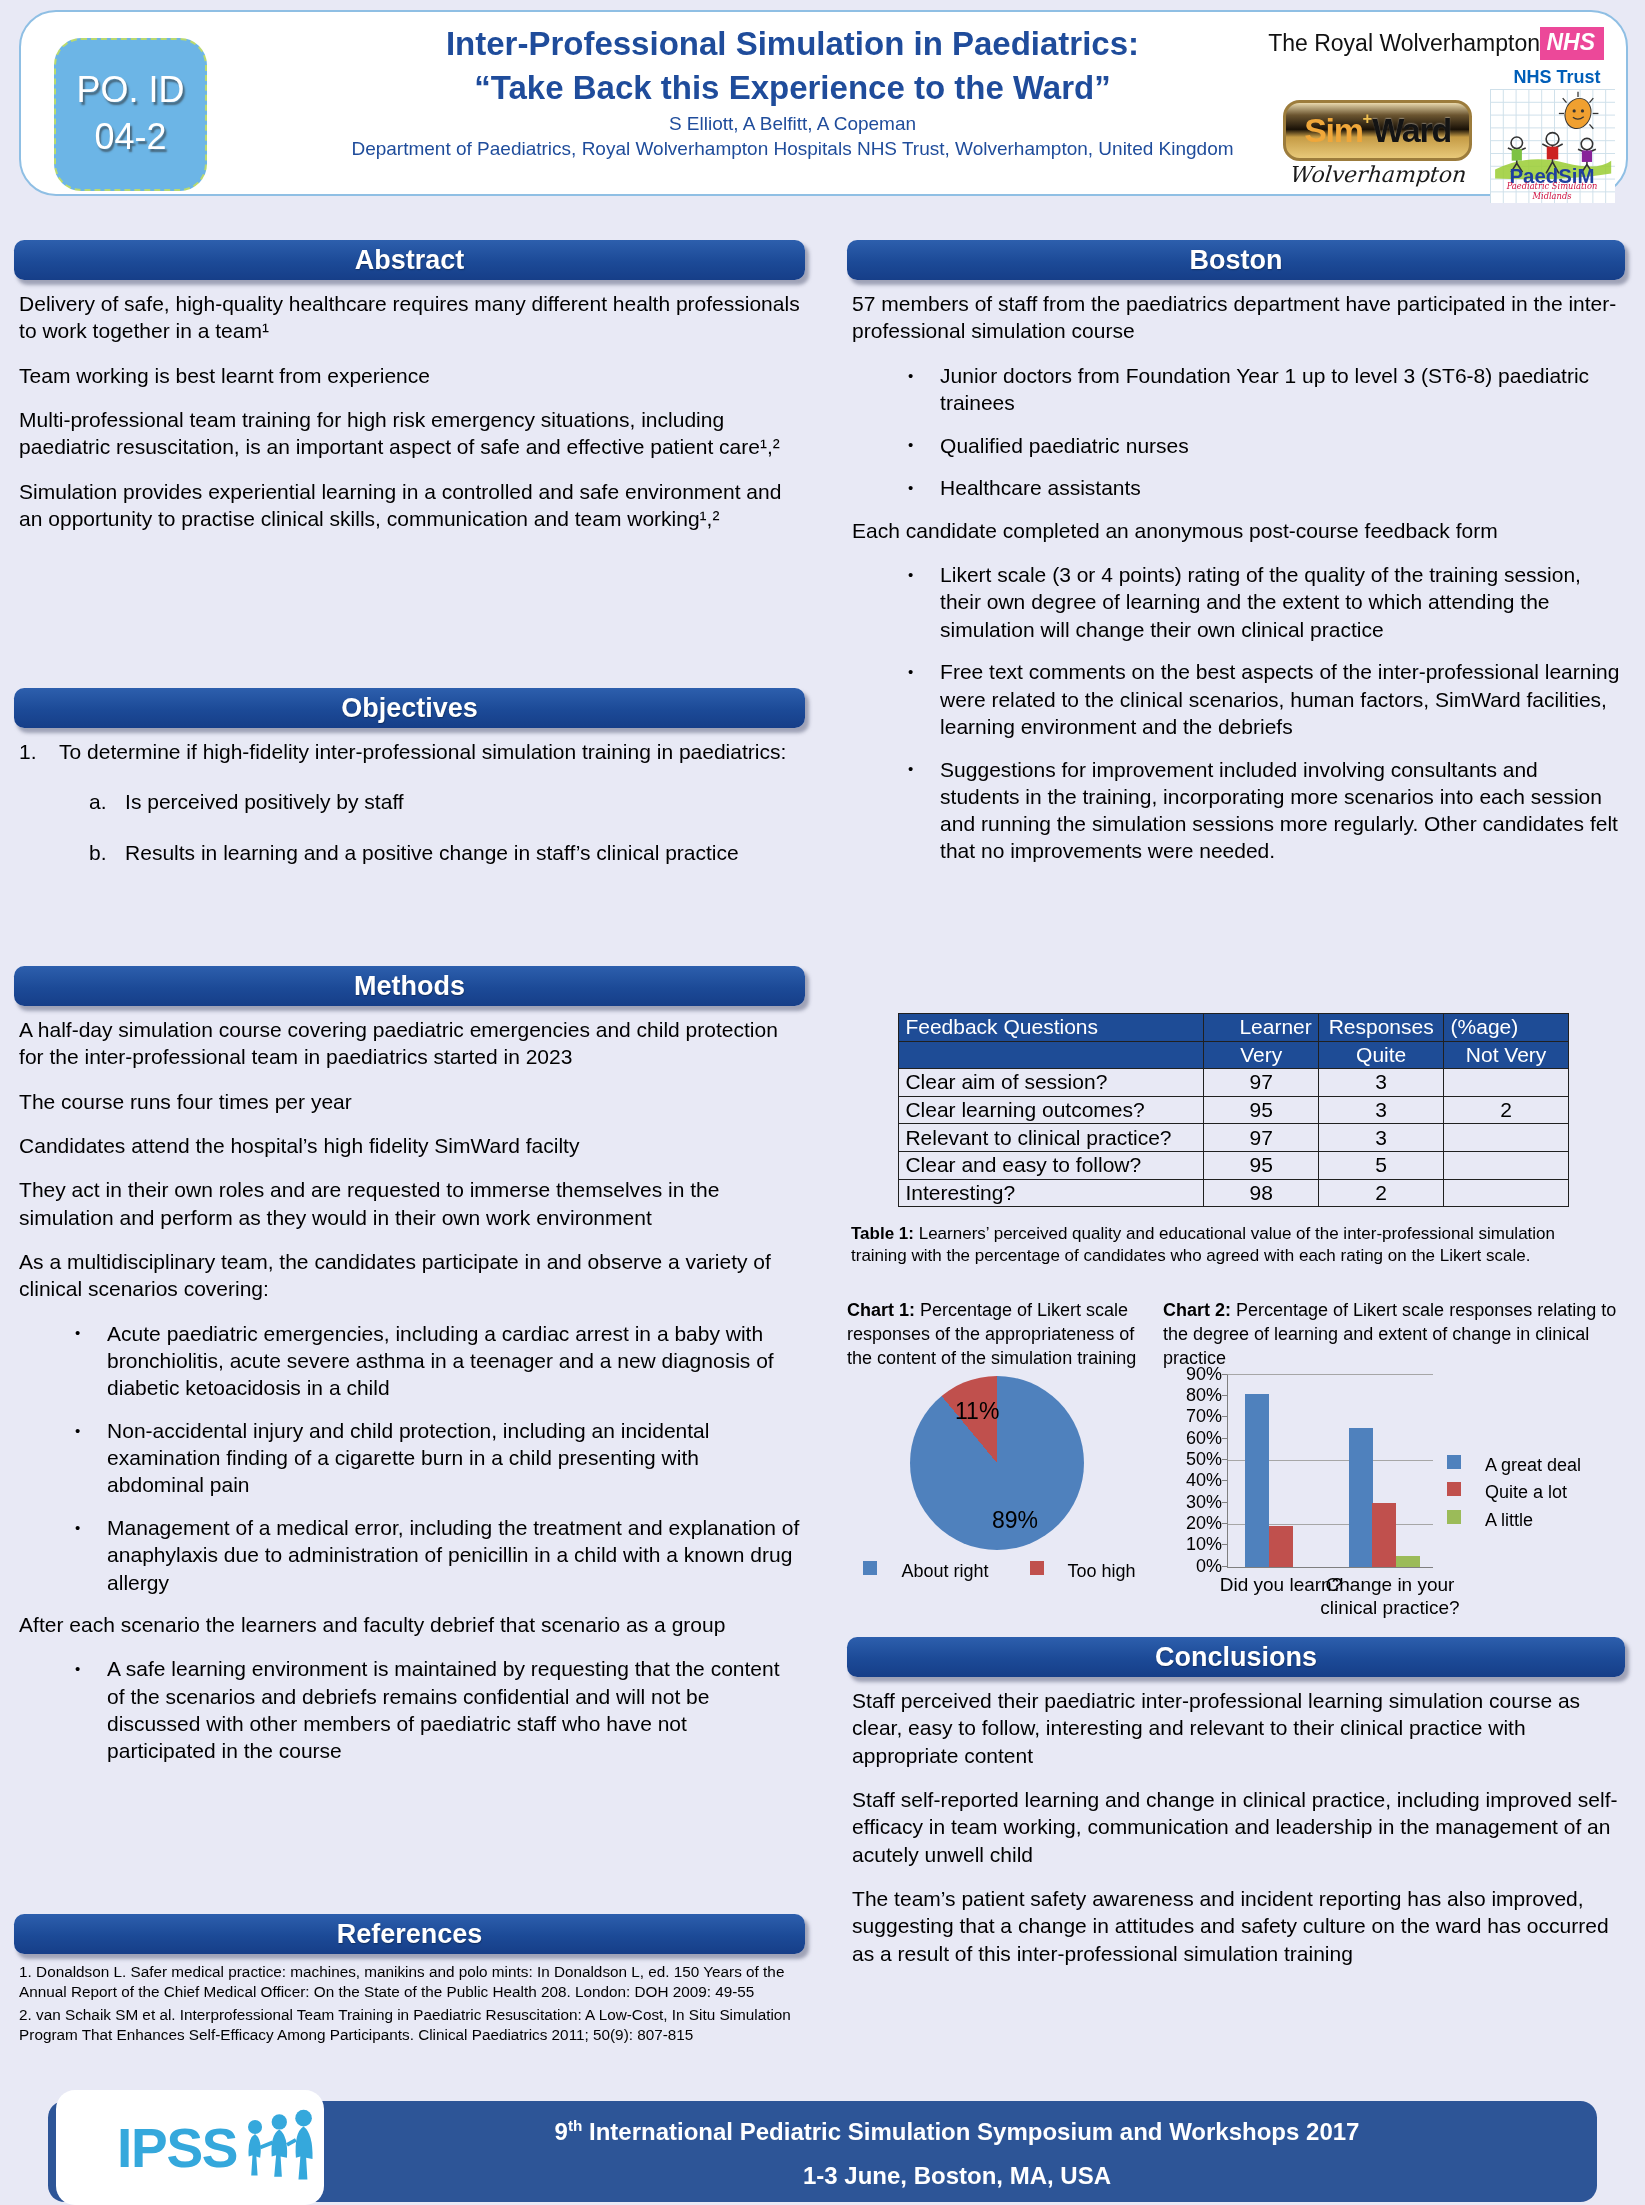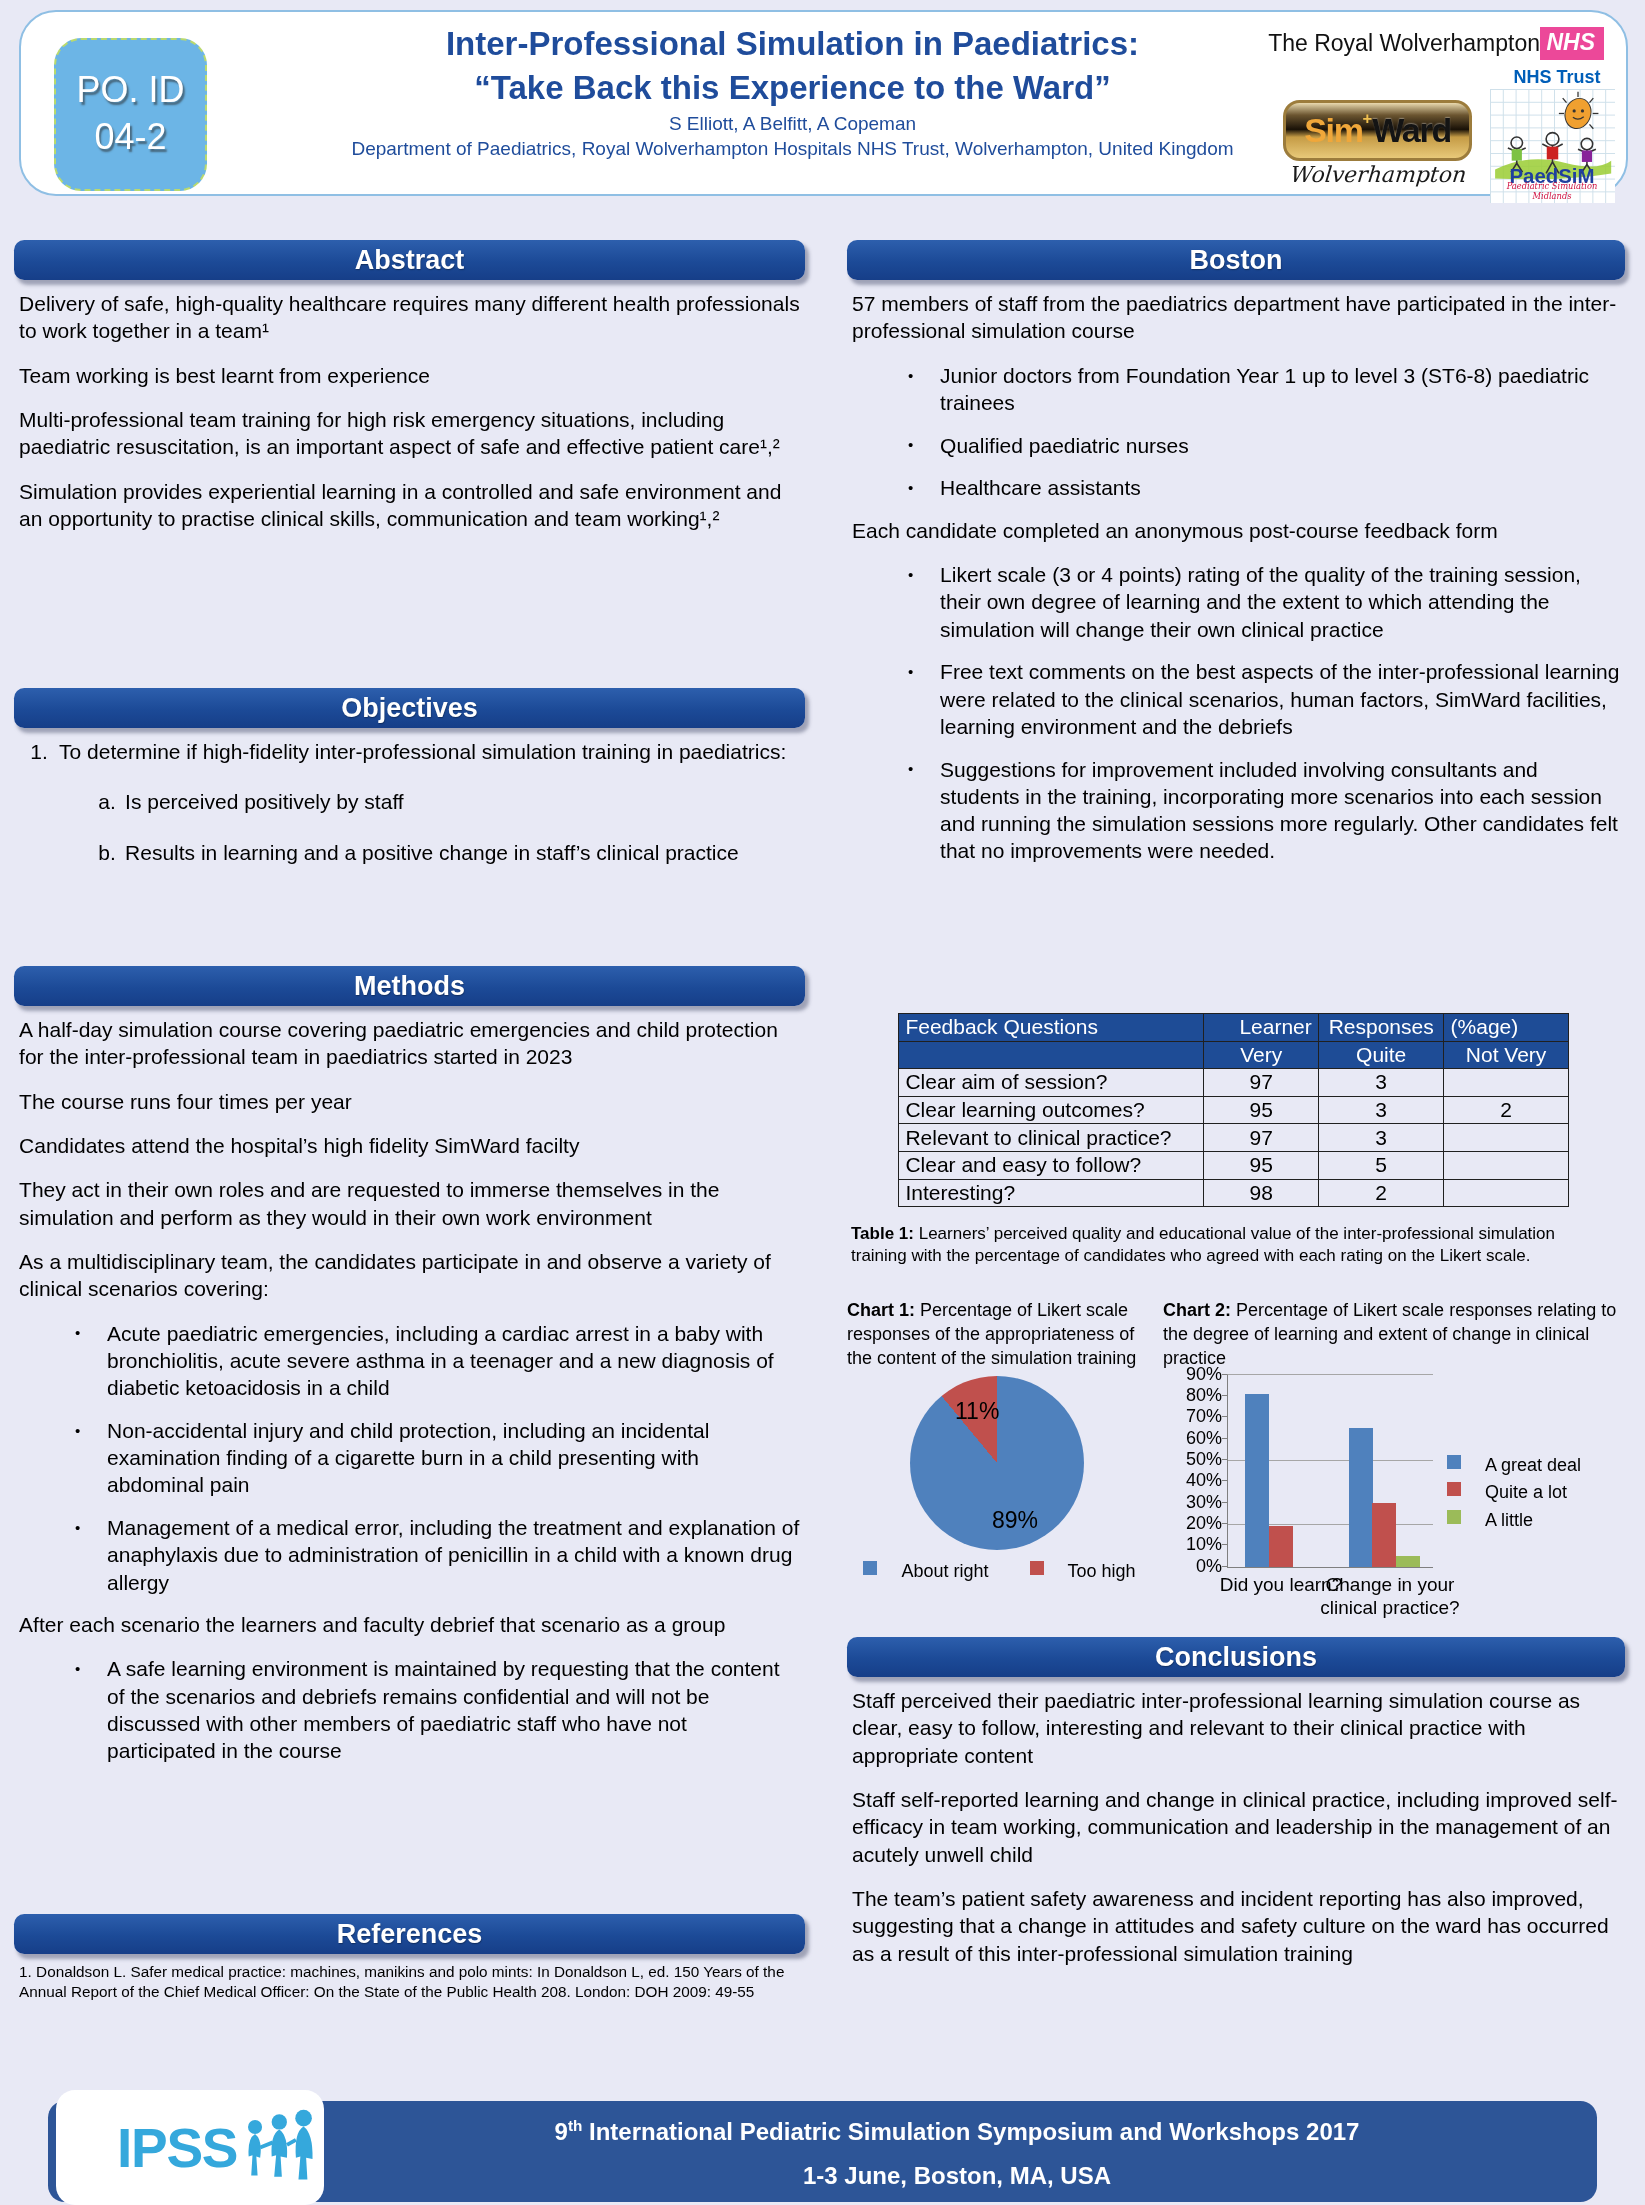--- a/index.html
+++ b/index.html
@@ -160,21 +160,21 @@
         <span>Abstract</span>
       </div>
     <div class="sec-body">
         <div class="blk p">Delivery of safe, high-quality healthcare requires many different health professionals to work together in a team¹</div>
         <div class="blk p">Team working is best learnt from experience</div>
         <div class="blk p">Multi-professional team training for high risk emergency situations, including paediatric resuscitation, is an important aspect of safe and effective patient care¹,²</div>
         <div class="blk p">Simulation provides experiential learning in a controlled and safe environment and an opportunity to practise clinical skills, communication and team working¹,²</div>
       </div>
   </section>
 
-  <section class="sec" style="left:14px;top:688px;width:791px;text-align:center;">
+  <section class="sec" style="left:14px;top:688px;width:791px;">
     <div class="sec-bar">
         <span>Objectives</span>
       </div>
     <div class="sec-body">
         <div class="blk n1">
           <span class="marker">1.</span>
           <span class="btext">To determine if high-fidelity inter-professional simulation training in paediatrics:</span>
         </div>
         <div class="blk n2">
           <span class="marker">a.</span>
@@ -216,20 +216,21 @@
         </div>
       </div>
   </section>
 
   <section class="sec refs" style="left:14px;top:1914px;width:791px;">
     <div class="sec-bar">
         <span>References</span>
       </div>
     <div class="sec-body">
         <div class="blk p">1. Donaldson L. Safer medical practice: machines, manikins and polo mints: In Donaldson L, ed. 150 Years of the Annual Report of the Chief Medical Officer: On the State of the Public Health 208. London: DOH 2009: 49-55</div>
+        <div class="blk p">2. van Schaik SM et al. Interprofessional Team Training in Paediatric Resuscitation: A Low-Cost, In Situ Simulation Program That Enhances Self-Efficacy Among Participants. Clinical Paediatrics 2011; 50(9): 807-815</div>
       </div>
   </section>
 
   <section class="sec" style="left:847px;top:240px;width:778px;">
     <div class="sec-bar">
         <span>Boston</span>
       </div>
     <div class="sec-body">
         <div class="blk p">57 members of staff from the paediatrics department have participated in the inter-professional simulation course</div>
         <div class="blk b">

